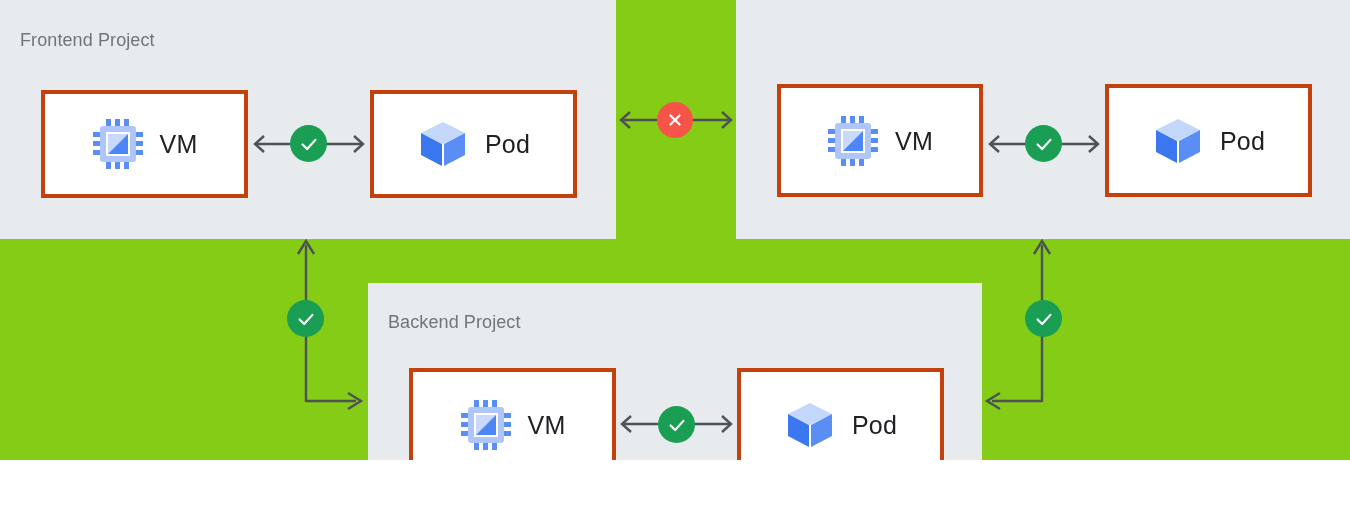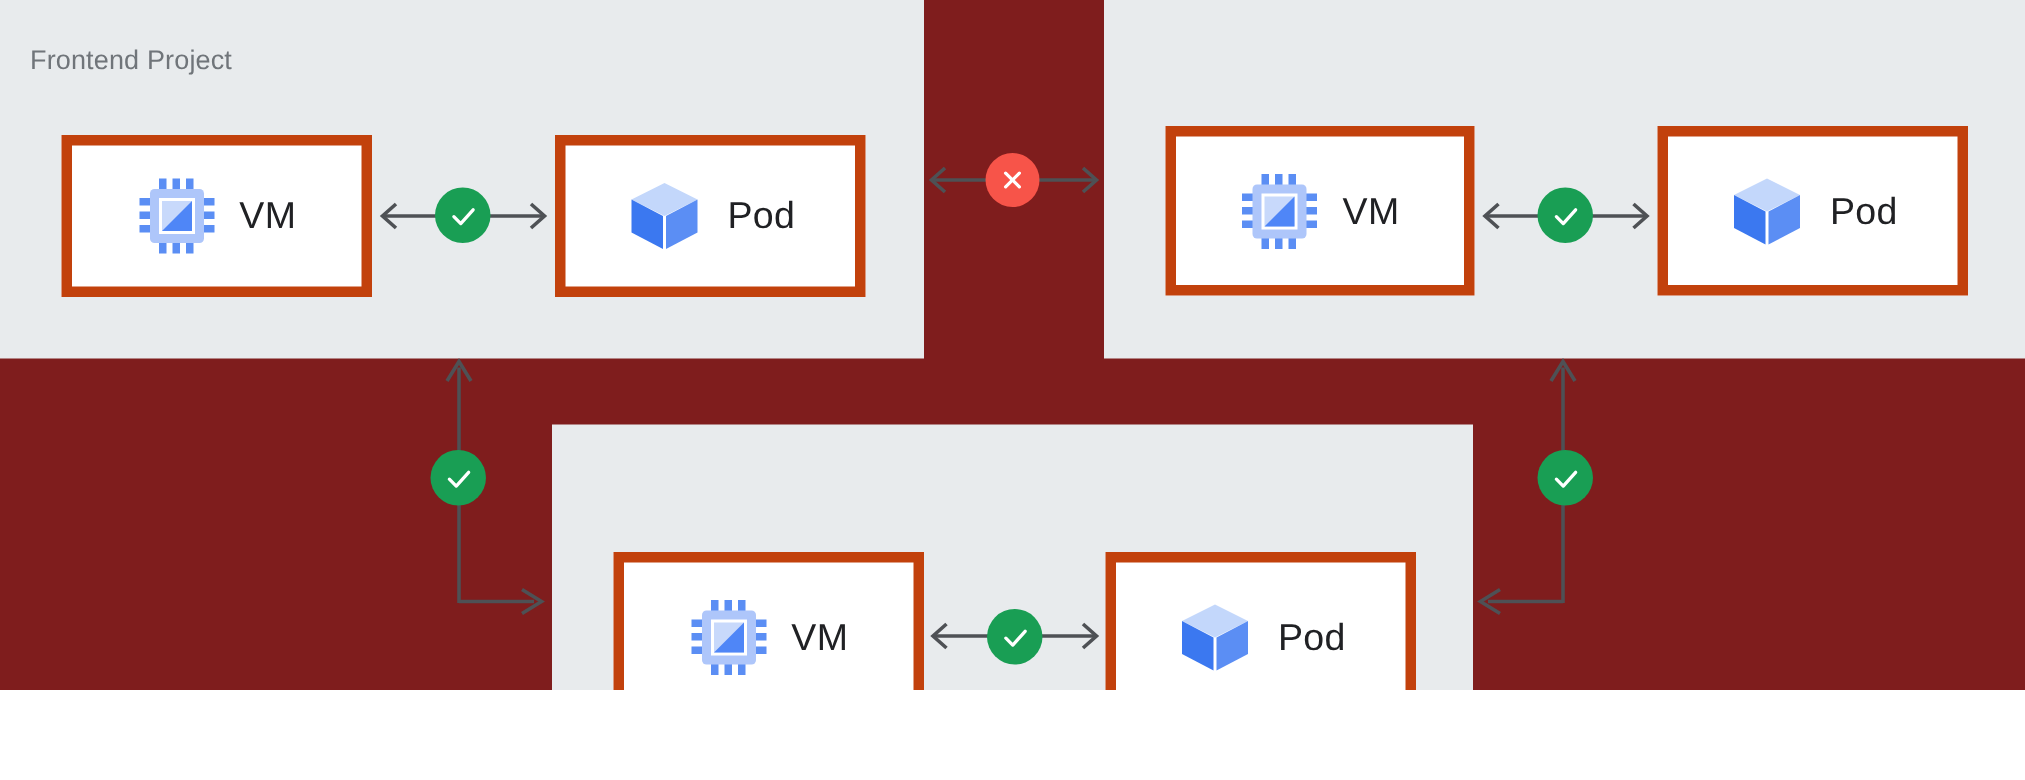--- a/index.html
+++ b/index.html
@@ -8,21 +8,21 @@
     background: #ffffff;
   }
   body {
     font-family: "Liberation Sans", sans-serif;
     -webkit-font-smoothing: antialiased;
   }
   #stage {
     position: relative;
     width: 1350px;
     height: 460px;
-    background: #7f1d1d;
+    background: #84cc16;
     overflow: hidden;
   }
 
   
   .panel {
     position: absolute;
     background: #e8ebed;
     box-sizing: border-box;
   }
   .panel-title {
@@ -43,21 +43,21 @@
   }
   #panel-backend {
     left: 368px; top: 283px; width: 614px; height: 237px;
   }
   #panel-backend .panel-title { top: 27px; }
 
   
   .card {
     position: absolute;
     background: #ffffff;
-    border: 7px solid #c2410c;
+    border: 4px solid #c2410c;
     box-sizing: border-box;
     display: flex;
     align-items: center;
     justify-content: center;
   }
   .card-inner {
     display: flex;
     align-items: center;
     gap: 16px;
   }
@@ -213,20 +213,21 @@
       <polyline class="conn-head" points="106,4 115,12 106,20"></polyline>
     </svg>
     <div class="badge badge-ok" style="left:289px; top:125px; width:37px; height:37px;">
       <svg width="22" height="22" viewBox="0 0 24 24" aria-hidden="true">
         <polyline points="5,12.5 10,17.5 19,7.5" fill="none" stroke="#ffffff" stroke-width="2.4" stroke-linecap="round" stroke-linejoin="round"></polyline>
       </svg>
     </div>
   </div>
 
   <div class="panel" id="panel-backend">
+    <div class="panel-title">Backend Project</div>
 
     <div class="card" style="left:41px; top:85px; width:207px; height:113px;">
       <div class="card-inner">
         <span>
           <svg class="icon-vm" viewBox="0 0 52 52" aria-hidden="true">
             <g fill="#5b8ef4">
               <rect x="14" y="1" width="5" height="8"></rect>
               <rect x="23" y="1" width="5" height="8"></rect>
               <rect x="32" y="1" width="5" height="8"></rect>
               <rect x="14" y="43" width="5" height="8"></rect>

